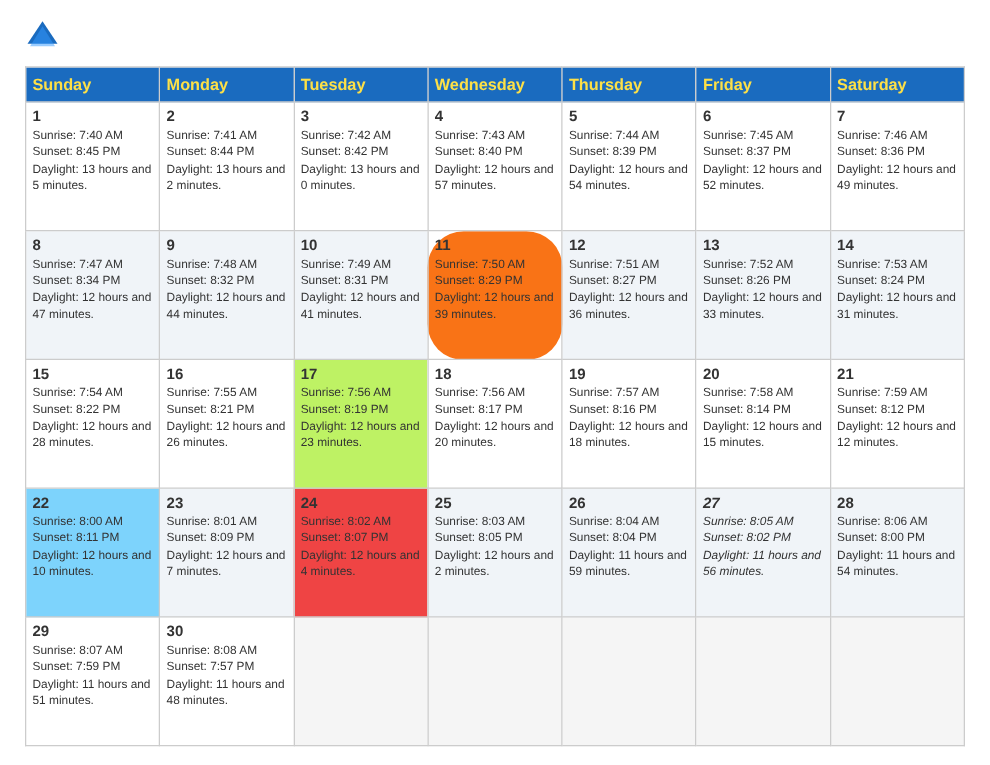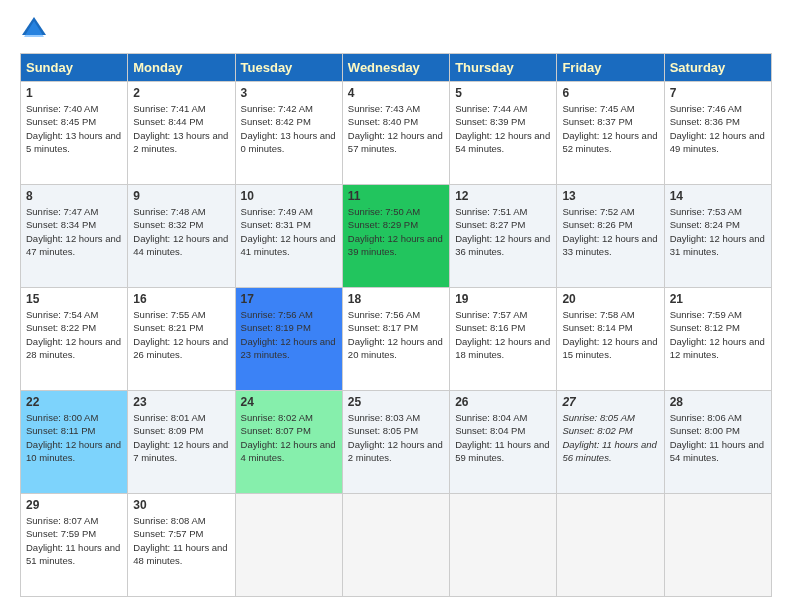--- a/index.html
+++ b/index.html
@@ -60,21 +60,21 @@
       font-size: 14px;
       color: #555;
     }
     .calendar {
       width: 100%;
       border-collapse: collapse;
       flex: 1;
     }
     .calendar th {
       background: #1a6bbf;
-      color: #fef9c3;
+      color: #fde047;
       font-size: 13px;
       font-weight: bold;
       padding: 6px 5px;
       text-align: left;
       border: 1px solid #ccc;
     }
     .calendar td {
       vertical-align: top;
       border: 1px solid #ccc;
       padding: 4px 5px;
@@ -212,21 +212,21 @@
             </div>
           </td>
           <td style="background: rgb(240, 244, 248);">
             <span class="day-num">10</span>
             <div class="day-info">
               <div>Sunrise: 7:49 AM</div>
               <div>Sunset: 8:31 PM</div>
               <div>Daylight: 12 hours and 41 minutes.</div>
             </div>
           </td>
-          <td style="background: #22c55e;">
+          <td style="background: #f97316; border-radius: 29px;">
             <span class="day-num">11</span>
             <div class="day-info">
               <div>Sunrise: 7:50 AM</div>
               <div>Sunset: 8:29 PM</div>
               <div>Daylight: 12 hours and 39 minutes.</div>
             </div>
           </td>
           <td style="background: rgb(240, 244, 248);">
             <span class="day-num">12</span>
             <div class="day-info">
@@ -262,21 +262,21 @@
             </div>
           </td>
           <td style="background: rgb(255, 255, 255);">
             <span class="day-num">16</span>
             <div class="day-info">
               <div>Sunrise: 7:55 AM</div>
               <div>Sunset: 8:21 PM</div>
               <div>Daylight: 12 hours and 26 minutes.</div>
             </div>
           </td>
-          <td style="background: #3b82f6;">
+          <td style="background: #bef264;">
             <span class="day-num">17</span>
             <div class="day-info">
               <div>Sunrise: 7:56 AM</div>
               <div>Sunset: 8:19 PM</div>
               <div>Daylight: 12 hours and 23 minutes.</div>
             </div>
           </td>
           <td style="background: rgb(255, 255, 255);">
             <span class="day-num">18</span>
             <div class="day-info">
@@ -320,21 +320,21 @@
             </div>
           </td>
           <td style="background: rgb(240, 244, 248);">
             <span class="day-num">23</span>
             <div class="day-info">
               <div>Sunrise: 8:01 AM</div>
               <div>Sunset: 8:09 PM</div>
               <div>Daylight: 12 hours and 7 minutes.</div>
             </div>
           </td>
-          <td style="background: #86efac;">
+          <td style="background: #ef4444;">
             <span class="day-num">24</span>
             <div class="day-info">
               <div>Sunrise: 8:02 AM</div>
               <div>Sunset: 8:07 PM</div>
               <div>Daylight: 12 hours and 4 minutes.</div>
             </div>
           </td>
           <td style="background: rgb(240, 244, 248);">
             <span class="day-num">25</span>
             <div class="day-info">

